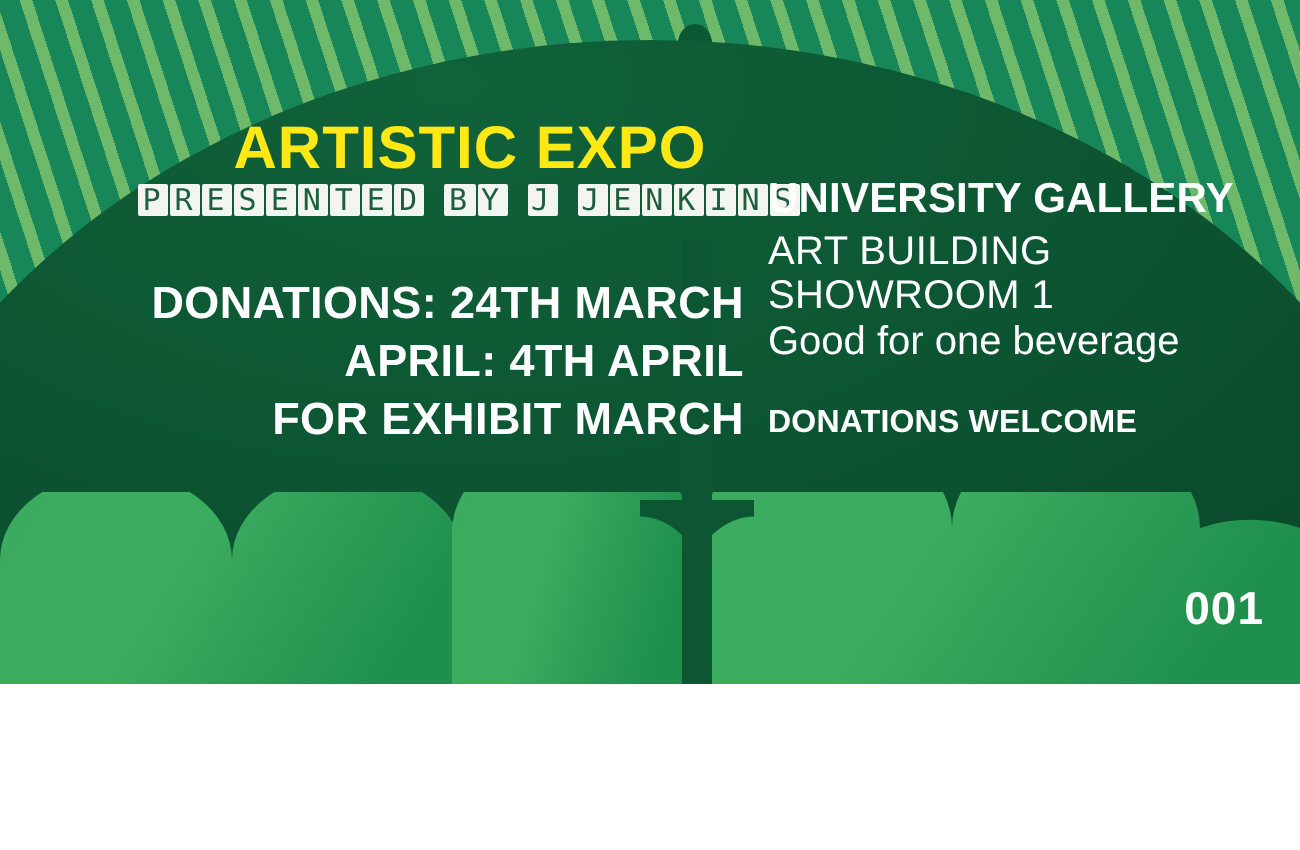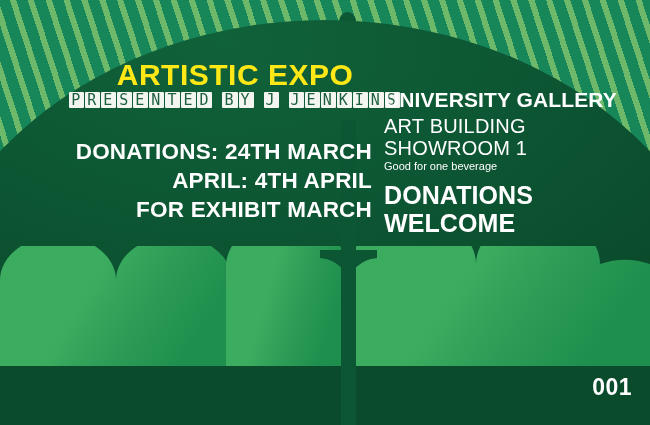--- a/index.html
+++ b/index.html
@@ -3,21 +3,21 @@
 <meta charset="utf-8">
 <style>
   html, body {
     margin: 0;
     padding: 0;
     background: #ffffff;
   }
   #ticket {
     position: relative;
     width: 650px;
-    height: 425px;
+    height: 342px;
     overflow: hidden;
     font-family: "Liberation Sans", sans-serif;
     background: #4d7c0f;
   }
 
   
   .bg-field {
     position: absolute;
     inset: 0;
     background: linear-gradient(105deg, #3cab5f 0%, #3cad60 38%, #2f9e57 62%, #1f8f4e 100%);
@@ -155,27 +155,27 @@
     font-size: 21px;
     font-weight: bold;
     letter-spacing: 0.1px;
     margin-bottom: 3px;
   }
   .rb-sub {
     font-size: 20px;
     letter-spacing: 0.2px;
   }
   .rb-note {
-    font-size: 11px;
+    font-size: 20px;
     margin-top: 1px;
   }
   .rb-donations {
-    font-size: 25px;
-    font-weight: bold;
-    margin-top: 8px;
+    font-size: 16px;
+    font-weight: bold;
+    margin-top: 20px;
     letter-spacing: 0.1px;
   }
 
   .serial {
     position: absolute;
     right: 18px; bottom: 24px;
     color: #ffffff;
     font-size: 23px;
     font-weight: bold;
     letter-spacing: 0.5px;

